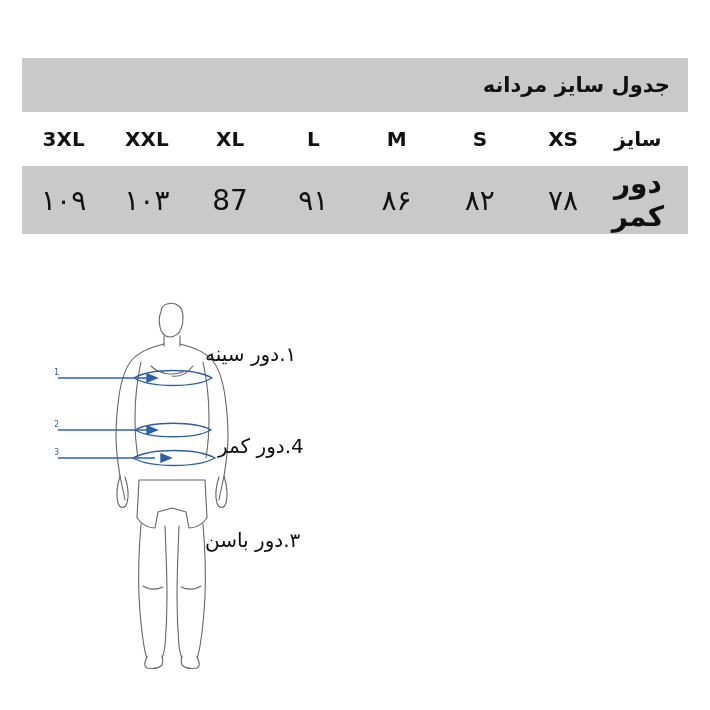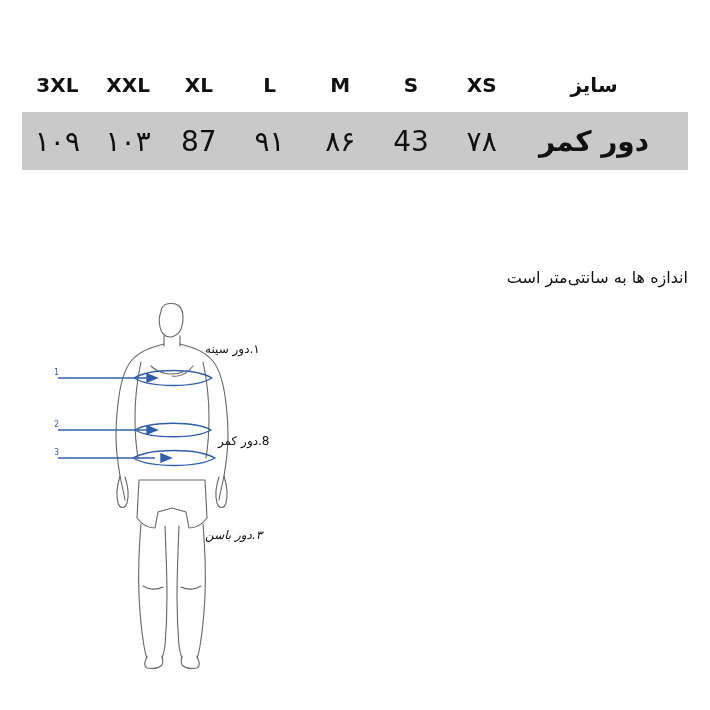--- a/index.html
+++ b/index.html
@@ -82,60 +82,62 @@
     width: 710px;
     height: 380px;
   }
   .figure-svg {
     position: absolute;
     top: 0;
     left: 55px;
   }
   .callout {
     position: absolute;
-    font-size: 12px;
+    font-size: 20px;
     color: #111111;
     white-space: nowrap;
     direction: rtl;
   }
   .callout.c1 { top: 42px;  left: 205px; }
   .callout.c2 { top: 134px; left: 218px; }
-  .callout.c3 { top: 228px; left: 205px; font-style: italic; }
+  .callout.c3 { top: 228px; left: 205px; }
 </style>
 </head>
 <body>
 
 <div class="page">
 
   <table class="size-table">
     <tbody>
+        <tr class="row-title">
+      <td colspan="8">جدول سایز مردانه</td>
+    </tr>
     <tr class="row-head">
       <td class="label-cell">سایز</td>
       <td>XS</td>
       <td>S</td>
       <td>M</td>
       <td>L</td>
       <td>XL</td>
       <td>XXL</td>
       <td>3XL</td>
     </tr>
     <tr class="row-data">
       <td class="label-cell">دور کمر</td>
       <td>۷۸</td>
-      <td>43</td>
+      <td>۸۲</td>
       <td>۸۶</td>
       <td>۹۱</td>
       <td>87</td>
       <td>۱۰۳</td>
       <td>۱۰۹</td>
     </tr>
   </tbody>
     </table>
 
-  <div class="note">اندازه ها به سانتی‌متر است</div>
 
   <div class="figure-area">
 
     <svg class="figure-svg" width="240" height="370" viewBox="0 0 240 370">
       <g fill="none" stroke="#666666" stroke-width="1.1" stroke-linejoin="round" stroke-linecap="round">
 
         <path d="M106 12 C106 3 118 1 124 6 C129 10 129 22 126 29 C124 34 119 37 115 37 C110 37 106 33 105 27 C104 22 104 16 106 12 Z"></path>
 
         <path d="M109 36 L109 46 M125 36 L125 46"></path>
 
@@ -187,17 +189,17 @@
       </g>
 
       <g fill="#2f5fa8" font-family="DejaVu Sans, sans-serif" font-size="8">
         <text x="4" y="75">1</text>
         <text x="4" y="127">2</text>
         <text x="4" y="155">3</text>
       </g>
     </svg>
 
     <div class="callout c1">۱.دور سینه</div>
-    <div class="callout c2">8.دور کمر</div>
+    <div class="callout c2">4.دور کمر</div>
     <div class="callout c3">۳.دور باسن</div>
 
   </div>
 </div>
 
 </body></html>

